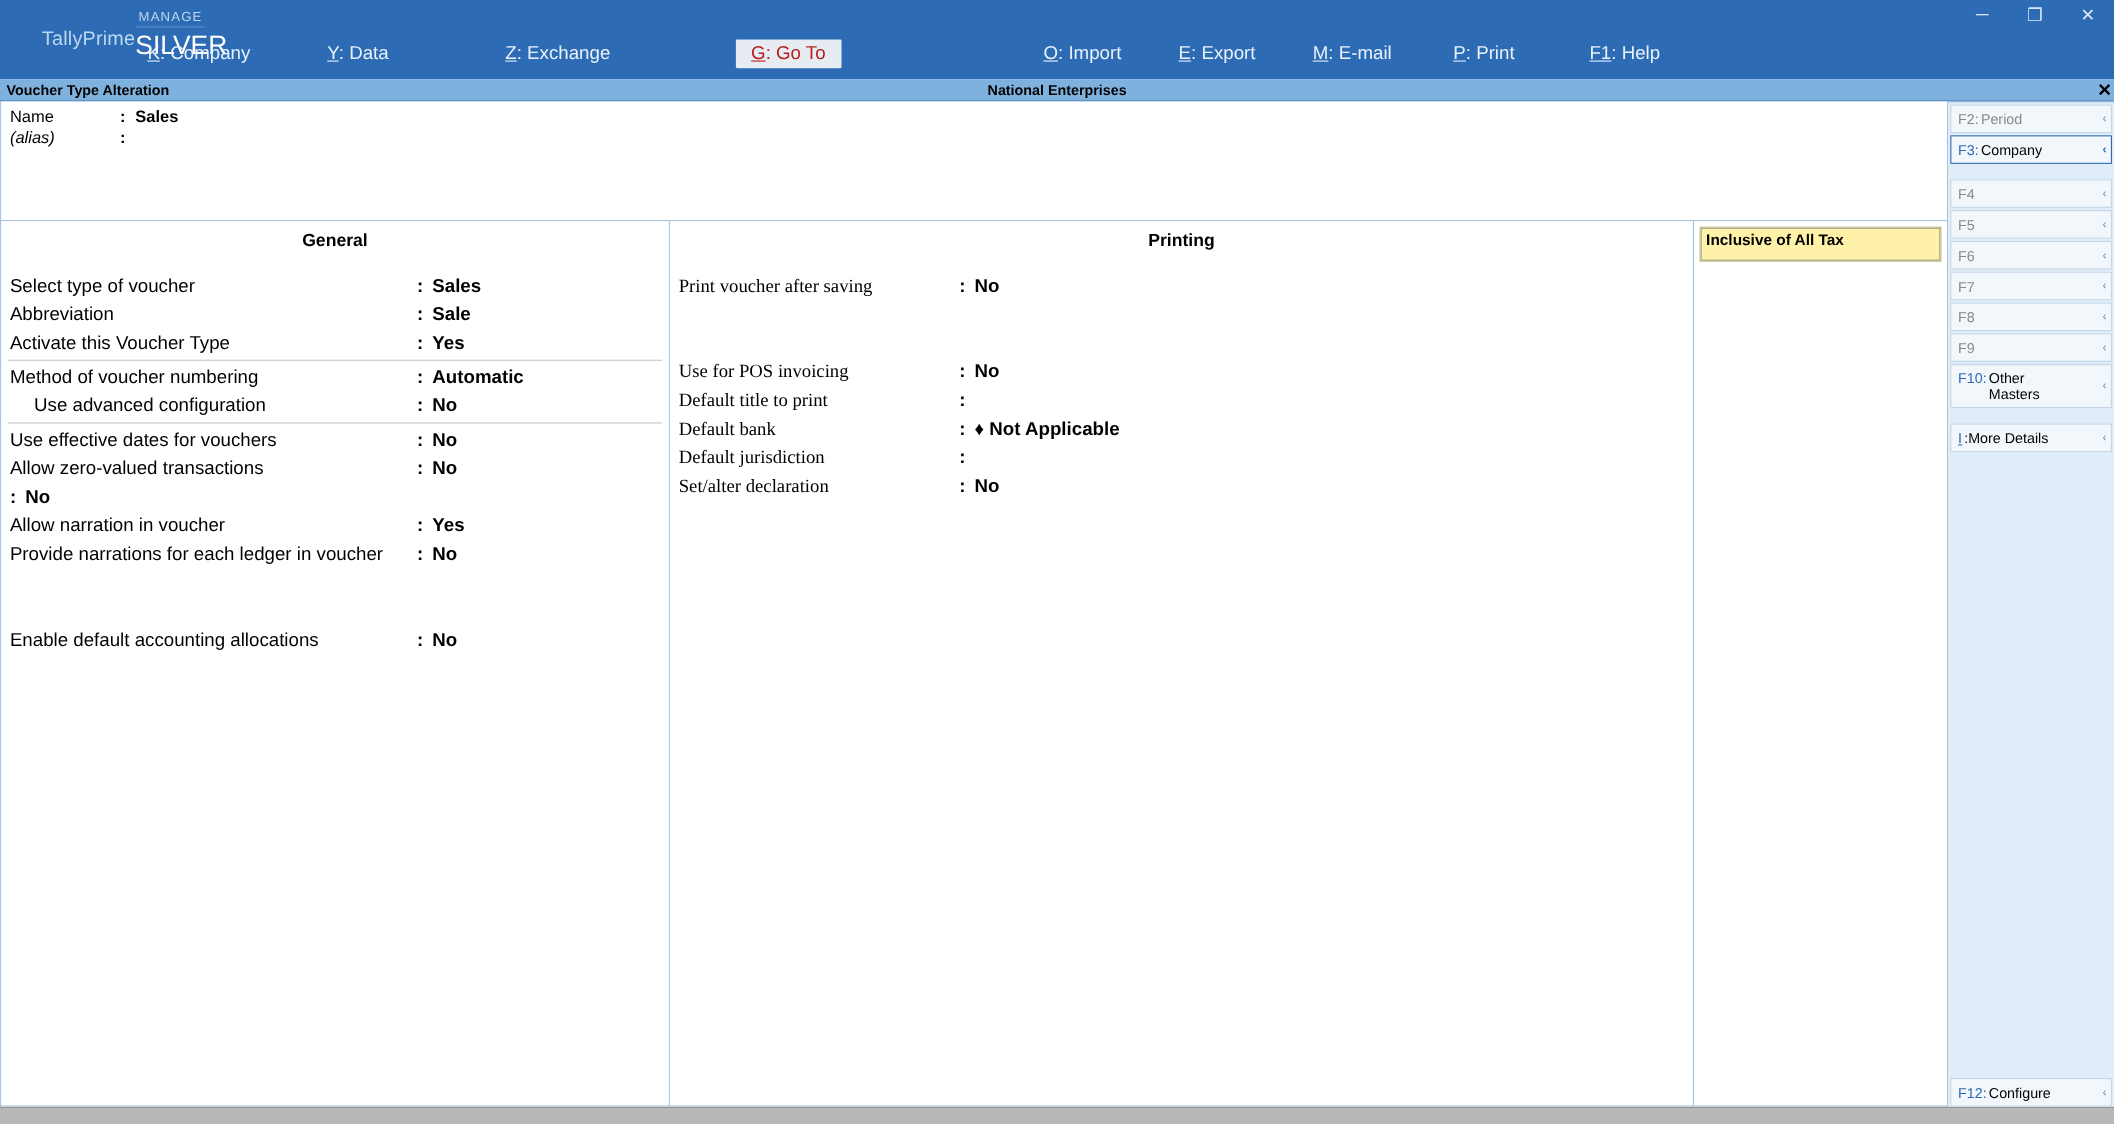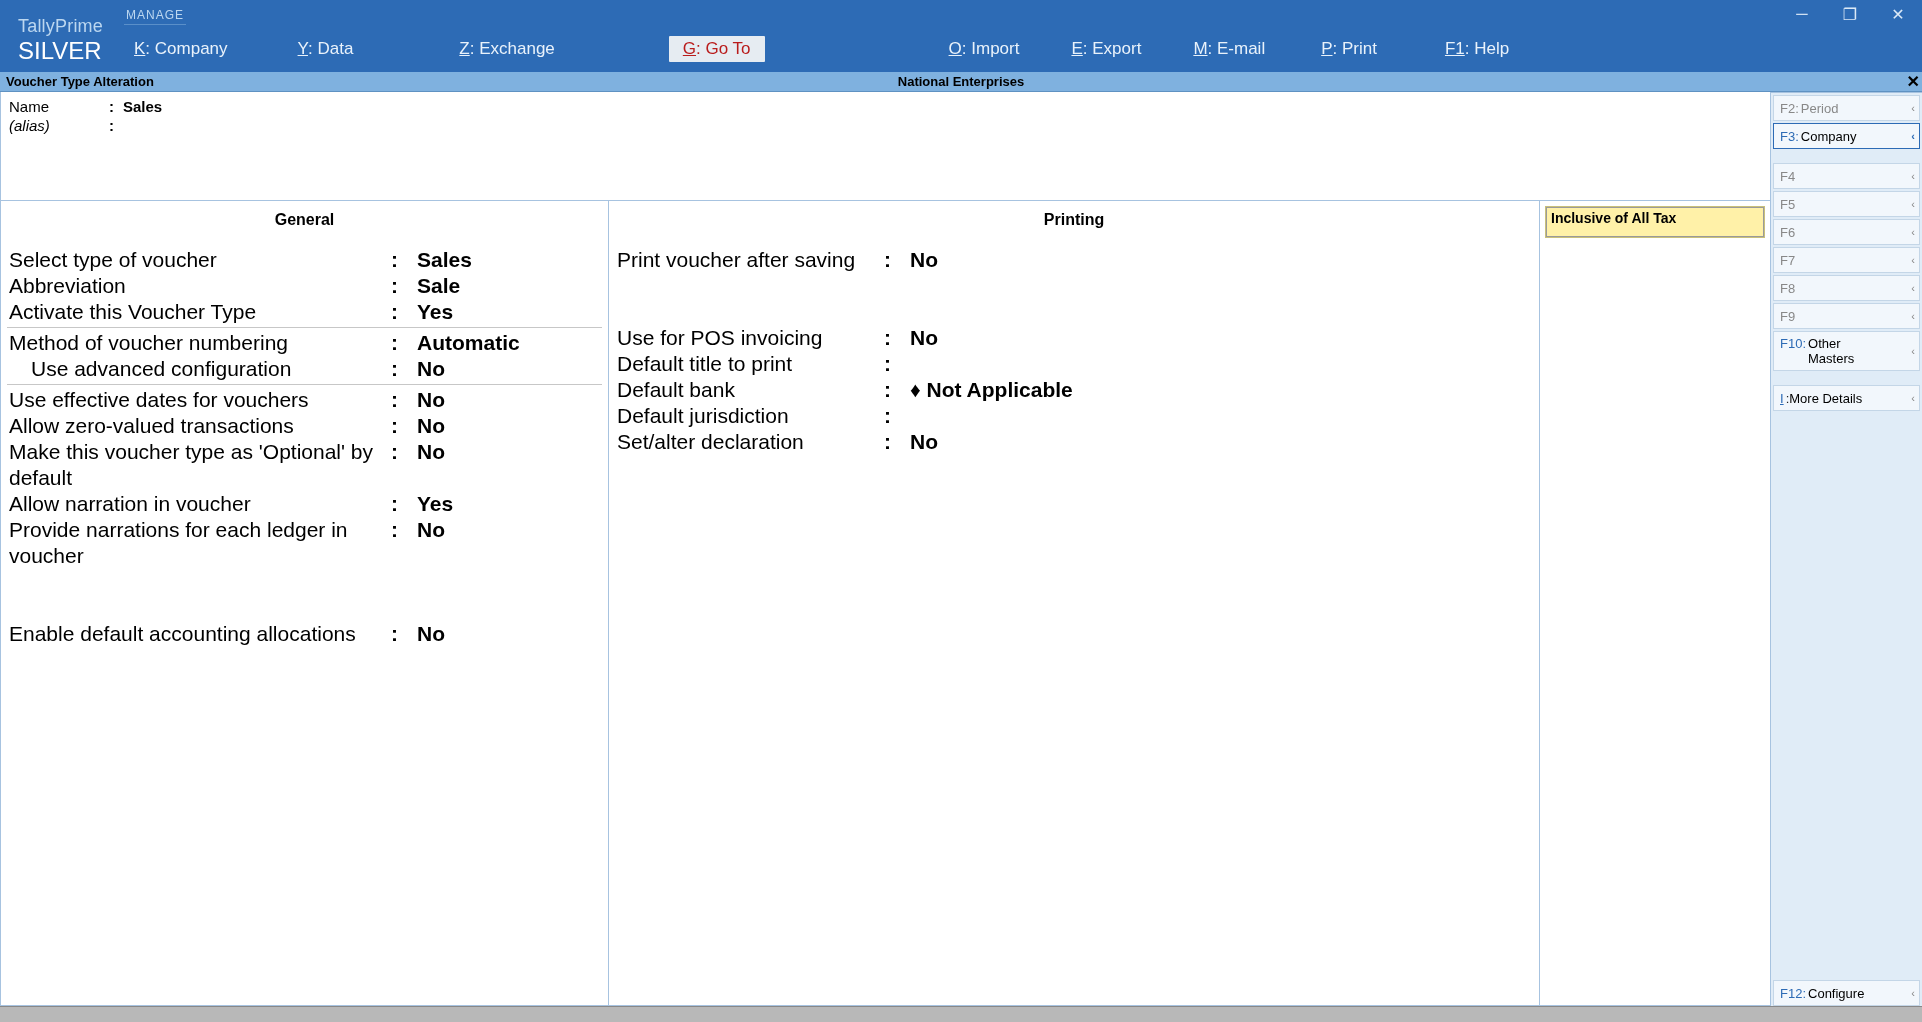--- a/index.html
+++ b/index.html
@@ -16,22 +16,23 @@
     background: #2d6bb5;
     color: #fff;
     display: flex;
     align-items: center;
     padding: 0 0;
     position: relative;
   }
   .logo-block {
     padding: 8px 18px 0 18px;
     display:flex;
-    flex-direction:column;
+    flex-direction:row;
     line-height:1;
+    margin-left:20px;
   }
   .logo-top { font-size: 18px; color:#bcd7f0; font-weight:400; letter-spacing:0.2px;}
   .logo-bottom { font-size: 24px; color:#fff; font-weight:400; margin-top:4px;}
   .manage-label {
     color:#bcd7f0;
     font-size:12px;
     letter-spacing:1px;
     position:absolute;
     left:124px;
     top:8px;
@@ -164,33 +165,32 @@
   .col-printing { flex:1; }
   .col-class   { width:230px; }
   .col-head {
     text-align:center;
     font-weight:bold;
     font-size:16px;
     padding:4px 0 18px 0;
   }
   .field-row {
     display:flex;
-    font-size:21px;
+    font-size:17px;
     line-height:26px;
     padding-left:2px;
-    gap:12px;
   }
   .field-row .flabel { flex:0 0 370px; }
   .field-row .flabel.indent { padding-left:22px;}
   .field-row .fcolon { width:14px; font-weight:bold;}
   .field-row .fval { font-weight:bold;}
   .sep { border-top:1px solid #c7c7c7; margin:2px 0;}
   .spacer-row { height:26px; }
 
-  .col-printing .field-row .flabel { flex:0 0 255px; }
+  .col-printing .field-row .flabel { flex:0 0 255px;font-family:Liberation Serif, serif; }
 
   .class-input {
     background:#fff1a8;
     border:1px solid #9a9a9a;
     height:30px;
     padding:2px 4px;
     font-weight:bold;
     font-size:14px;
     outline:1px solid #c9c07a;
   }
@@ -316,21 +316,20 @@
           <span class="flabel">Use effective dates for vouchers</span>
           <span class="fcolon">:</span>
           <span class="fval">No</span>
         </div>
         <div class="field-row">
           <span class="flabel">Allow zero-valued transactions</span>
           <span class="fcolon">:</span>
           <span class="fval">No</span>
         </div>
         <div class="field-row">
-          <span class="flabel">Make this voucher type as 'Optional' by default</span>
           <span class="fcolon">:</span>
           <span class="fval">No</span>
         </div>
         <div class="field-row">
           <span class="flabel">Allow narration in voucher</span>
           <span class="fcolon">:</span>
           <span class="fval">Yes</span>
         </div>
         <div class="field-row">
           <span class="flabel">Provide narrations for each ledger in voucher</span>

